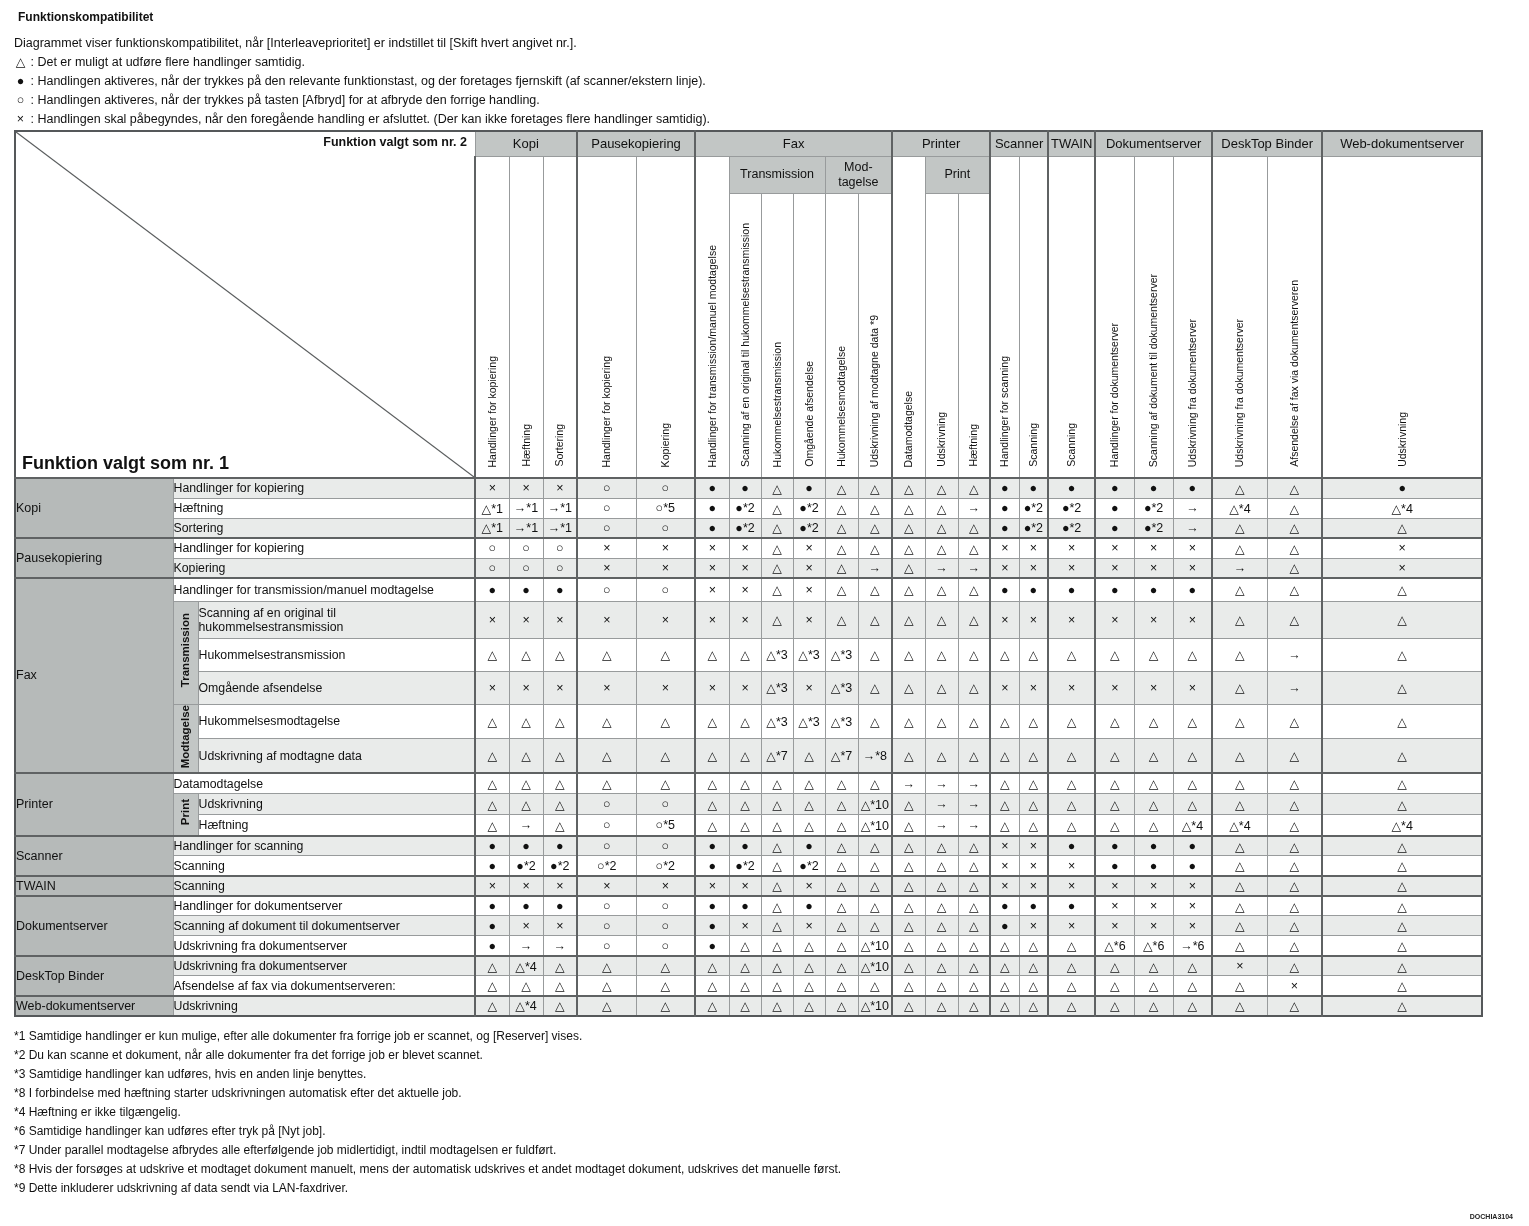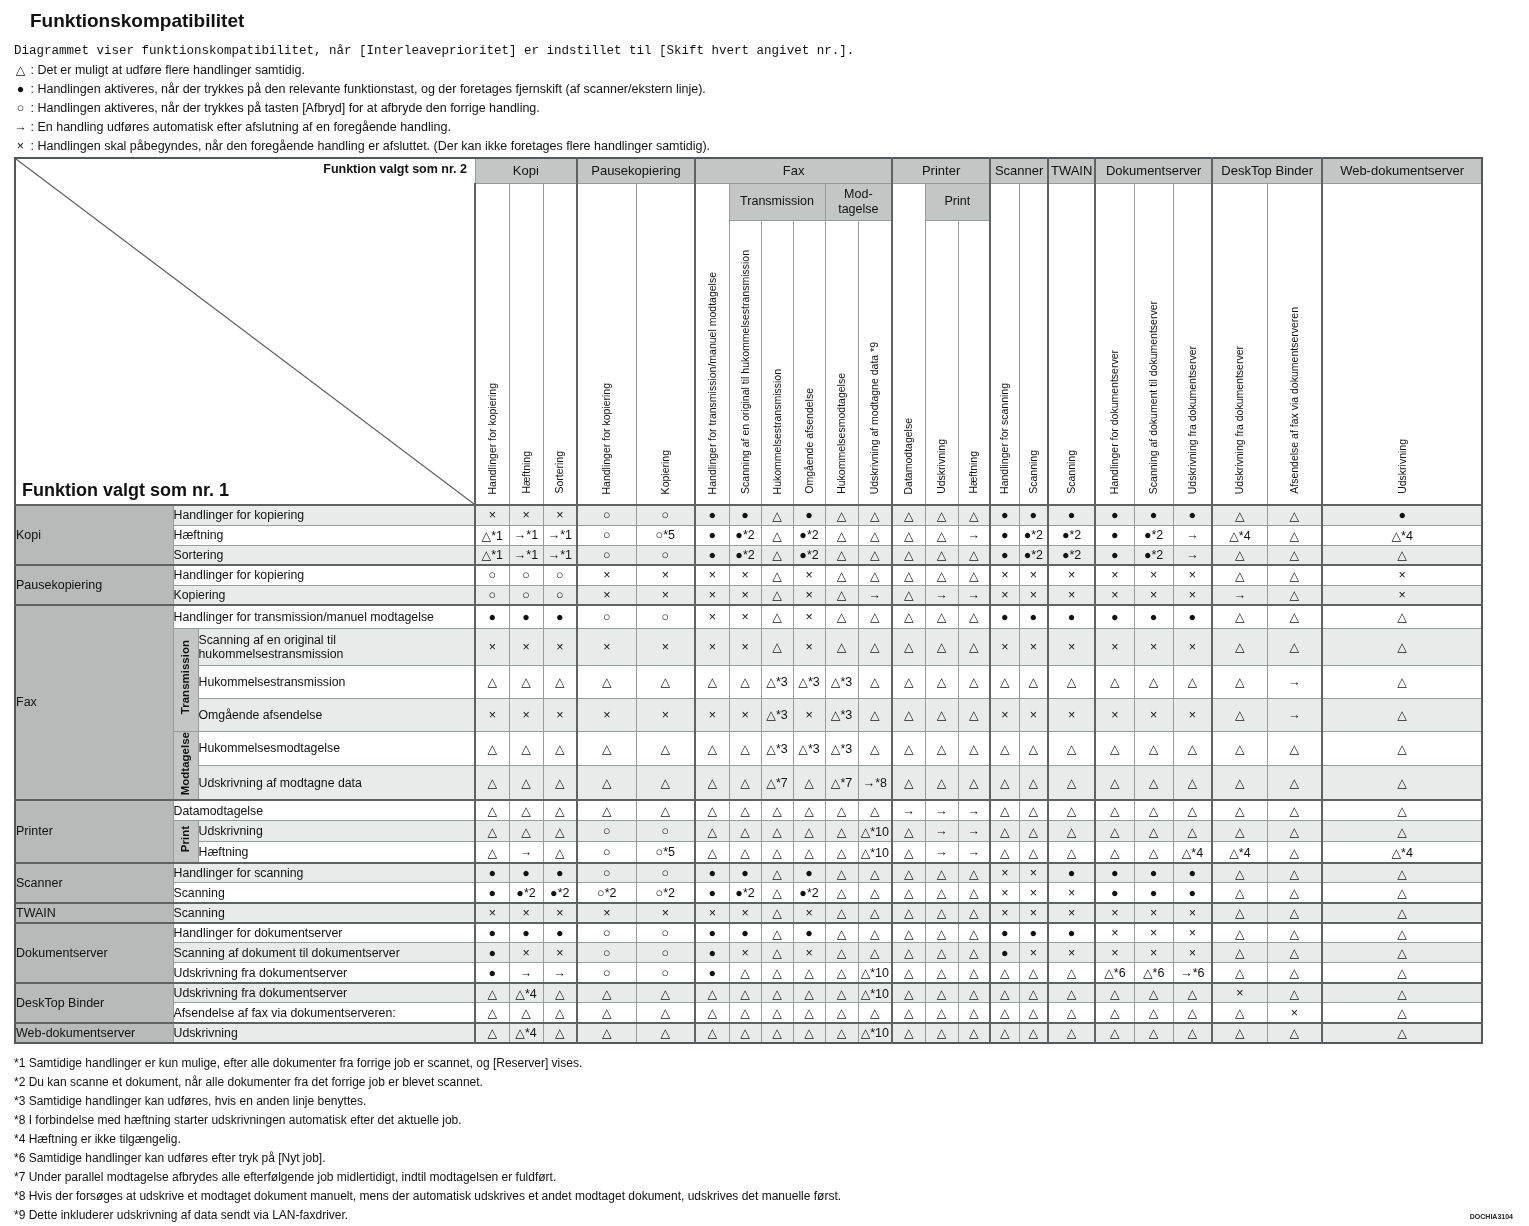--- a/index.html
+++ b/index.html
@@ -1,19 +1,19 @@
 <!DOCTYPE html>
 <html><head>
 <meta charset="utf-8">
 <style>
   html,body{margin:0;padding:0;background:#fff;}
   body{width:1529px;height:1226px;font-family:"Liberation Sans","DejaVu Sans",sans-serif;color:#111;position:relative;overflow:hidden;}
   .page{padding:8px 14px 0 14px;}
-  .title{font-size:19px;font-weight:bold;margin:2px 0 10px 16px;}
-  .intro{font-size:12.5px;line-height:19px;font-family:Liberation Mono, monospace;}
+  .title{font-size:12px;font-weight:bold;margin:2px 0 10px 4px;}
+  .intro{font-size:12.5px;line-height:19px;}
   .legend{margin:0 0 1px 0;}
   .legend-line{font-size:12.5px;line-height:19px;}
   .legend-line .sym{display:inline-block;min-width:13px;text-align:center;}
 
   table.matrix{border-collapse:collapse;table-layout:fixed;width:1467px;border:2px solid #55585a;}
   table.matrix th,table.matrix td{border:1px solid #989b9c;padding:0;font-weight:normal;box-sizing:border-box;}
 
   
   thead tr.gh{height:25px;}
   thead tr.sh{height:37px;}
@@ -57,21 +57,20 @@
 <body>
 
 <div class="page">
   <div class="title">Funktionskompatibilitet</div>
   <div class="intro">Diagrammet viser funktionskompatibilitet, når [Interleaveprioritet] er indstillet til [Skift hvert angivet nr.].</div>
 
   <div class="legend">
     <div class="legend-line"><span class="sym">△</span> <span>: Det er muligt at udføre flere handlinger samtidig.</span></div>
     <div class="legend-line"><span class="sym">●</span> <span>: Handlingen aktiveres, når der trykkes på den relevante funktionstast, og der foretages fjernskift (af scanner/ekstern linje).</span></div>
     <div class="legend-line"><span class="sym">○</span> <span>: Handlingen aktiveres, når der trykkes på tasten [Afbryd] for at afbryde den forrige handling.</span></div>
-    <div class="legend-line"><span class="sym">→</span> <span>: En handling udføres automatisk efter afslutning af en foregående handling.</span></div>
     <div class="legend-line"><span class="sym">×</span> <span>: Handlingen skal påbegyndes, når den foregående handling er afsluttet. (Der kan ikke foretages flere handlinger samtidig).</span></div>
   </div>
 
   <table class="matrix">
       <colgroup>
         <col style="width: 158px;">
         <col style="width: 25px;">
         <col style="width: 277px;">
         <col style="width: 34px;">
         <col style="width: 34px;">

